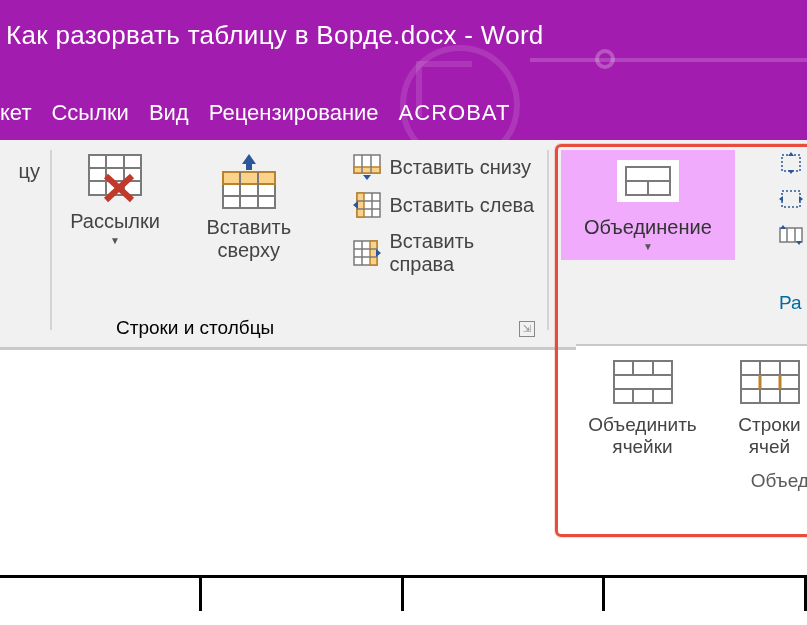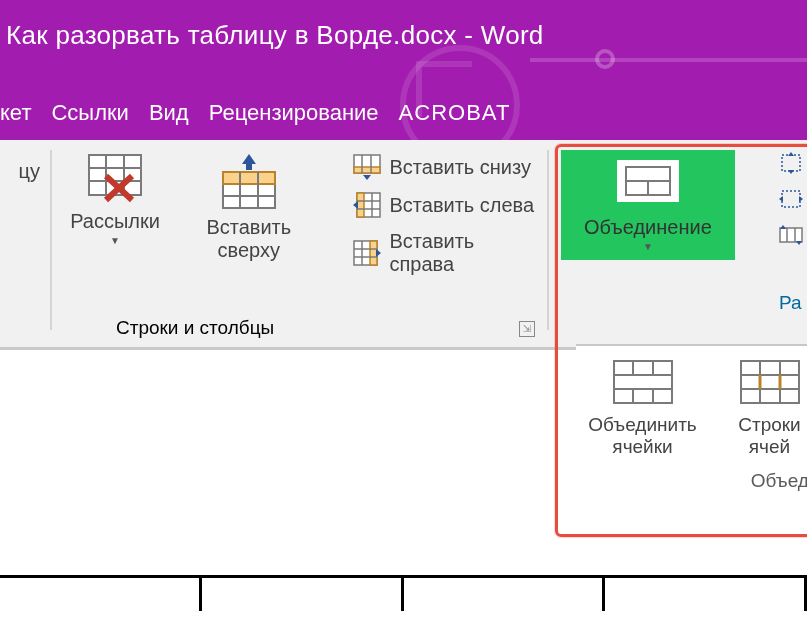--- a/index.html
+++ b/index.html
@@ -72,21 +72,21 @@
 
   
   .merge-group { position: relative; padding: 10px 8px 8px 8px; width: 230px; }
   .merge-outline {
     position: absolute; top: 4px; bottom: -190px; left: 2px; right: -60px;
     border: 3px solid #e74c3c; border-radius: 6px;
     box-shadow: 0 0 0 1px rgba(231,76,60,0.2);
     pointer-events:none;
   }
   .merge-top-btn {
-    background: #22c55e; padding: 10px 8px 8px 8px; display:flex; flex-direction:column; align-items:center;
+    background: #f0abfc; padding: 10px 8px 8px 8px; display:flex; flex-direction:column; align-items:center;
     width: 174px; cursor:pointer;
   }
   .merge-top-btn .icon-wrap { background:#fff; padding:6px 8px; }
   .merge-top-btn .label { font-size:20px; color:#333; margin-top:14px; }
   .merge-top-btn .dropdown-arrow{ margin-top:2px; }
 
   .size-group { padding: 12px 4px 8px 6px; }
   .size-row { display:flex; align-items:center; gap:6px; margin-bottom:14px; }
   .size-label-bottom { font-size:19px; color:#0369a1; text-align:left; margin-top:46px; }
 

